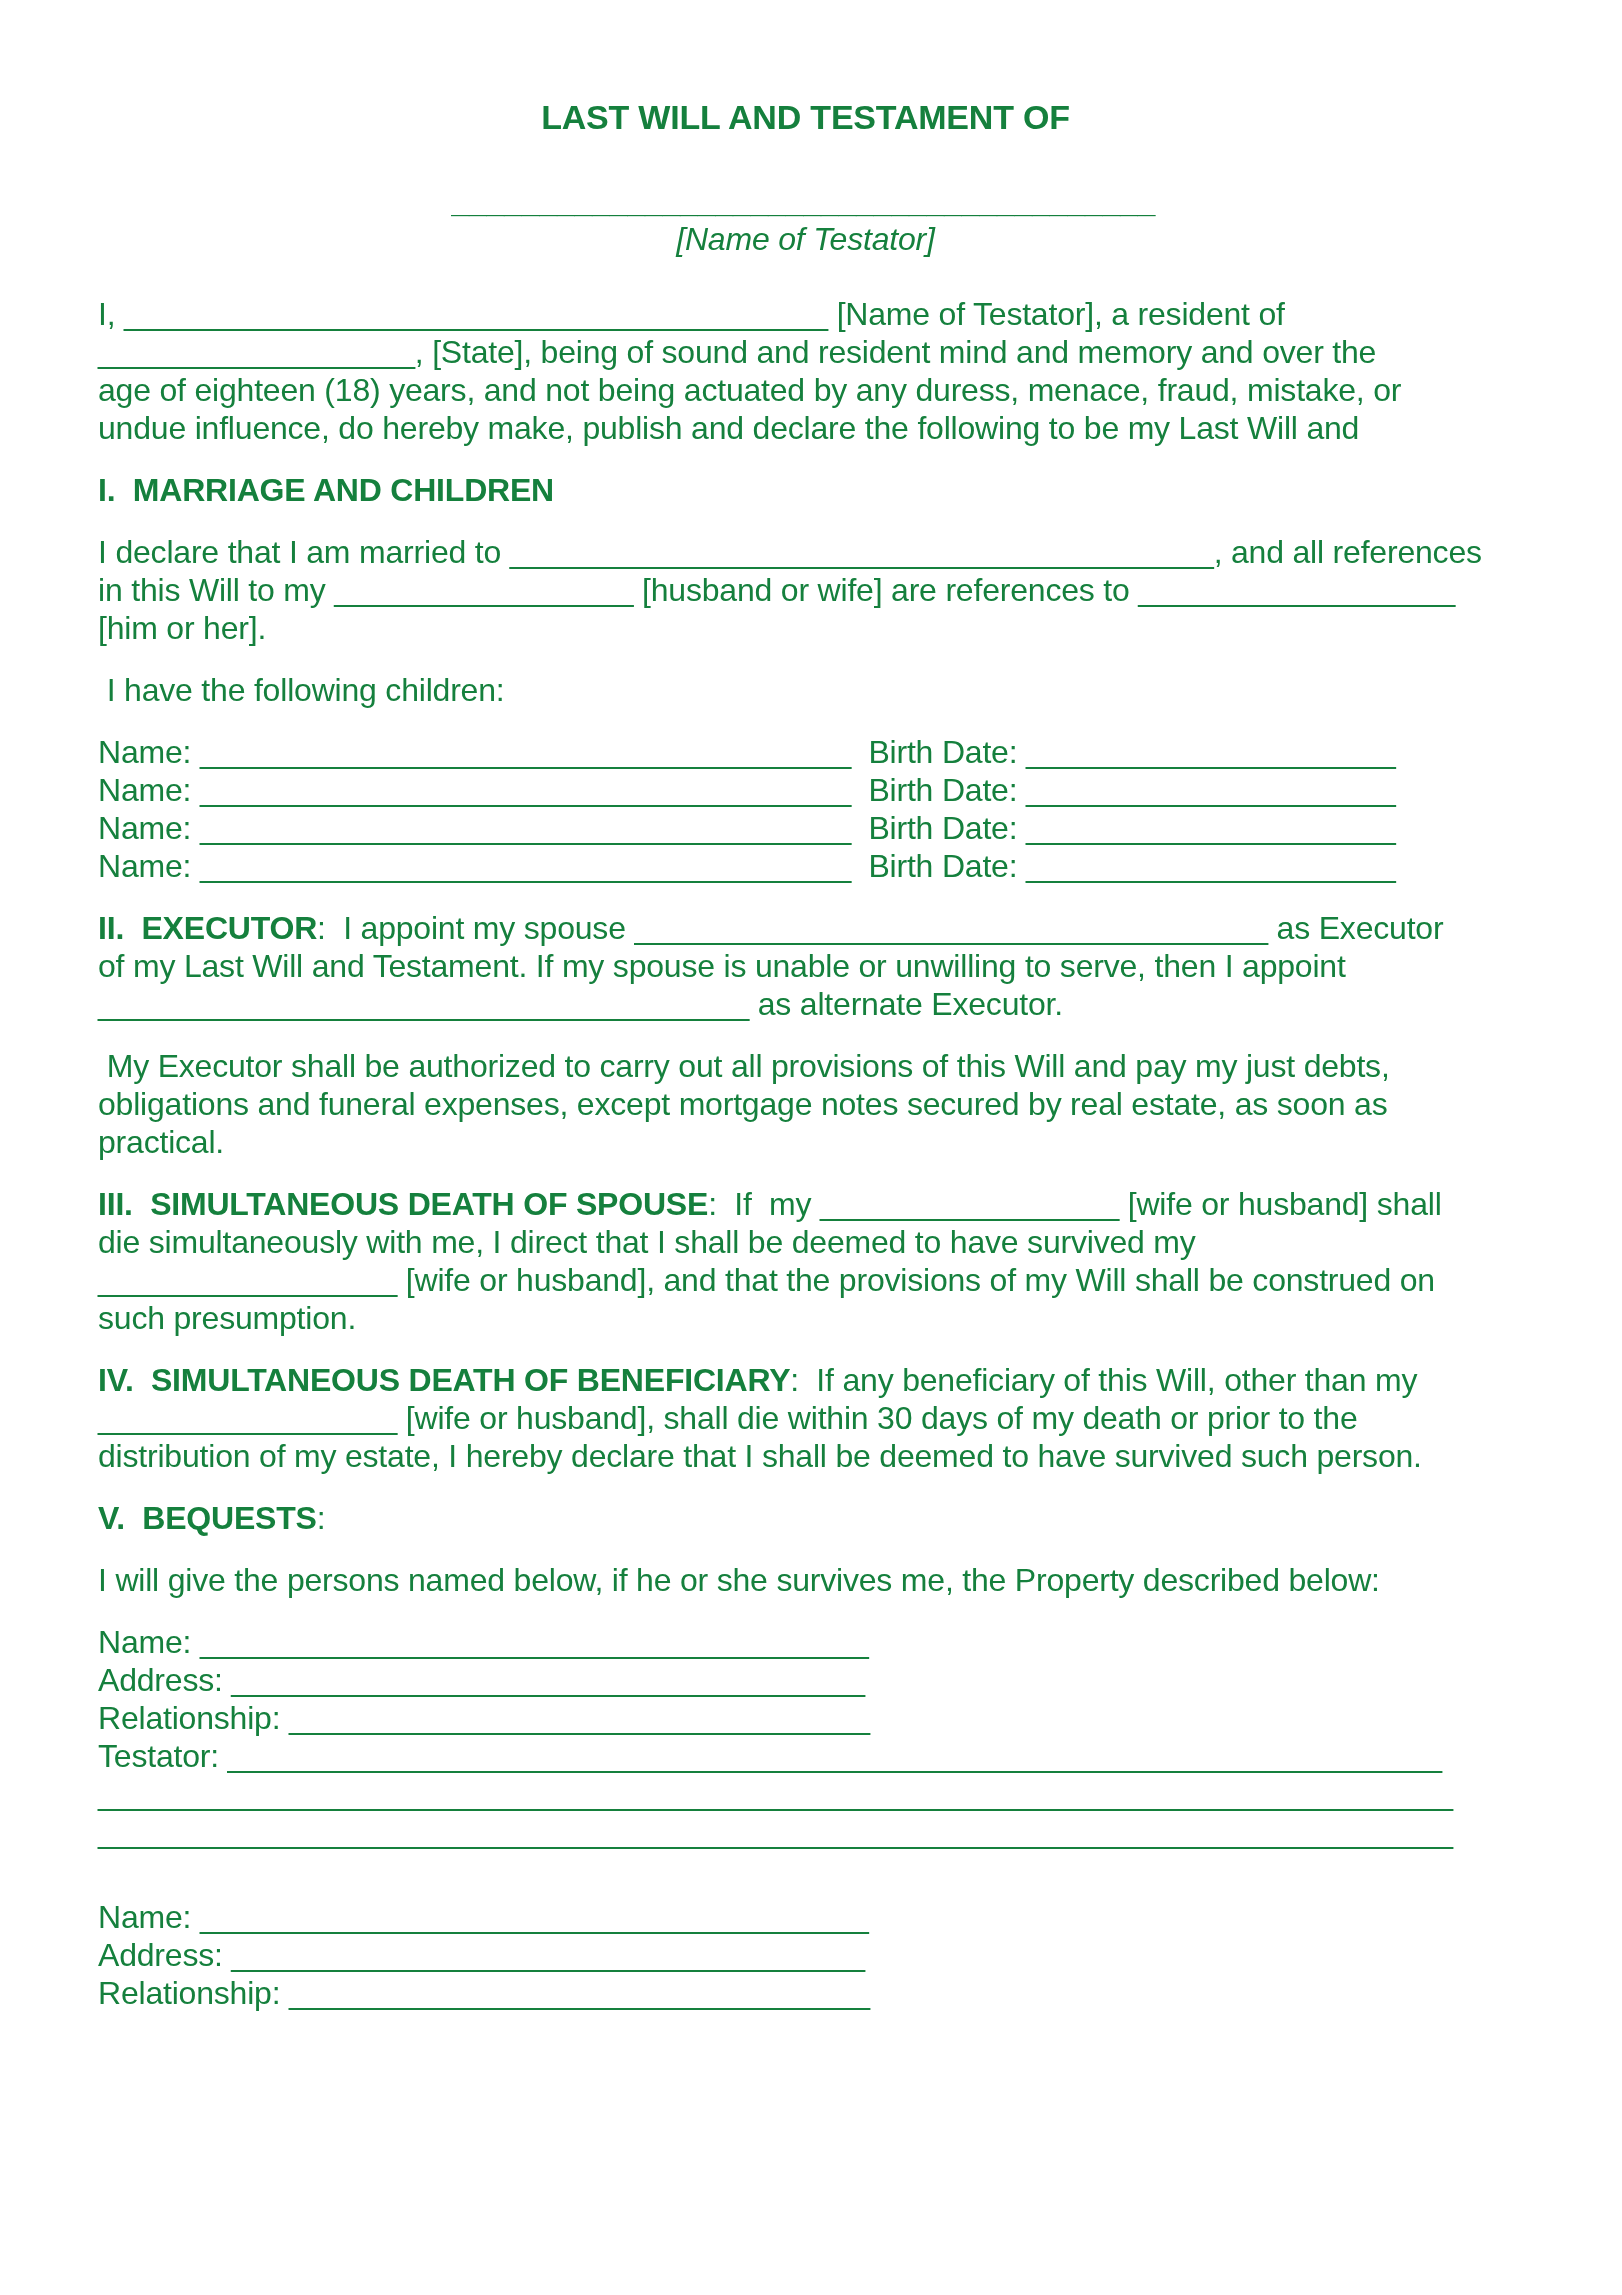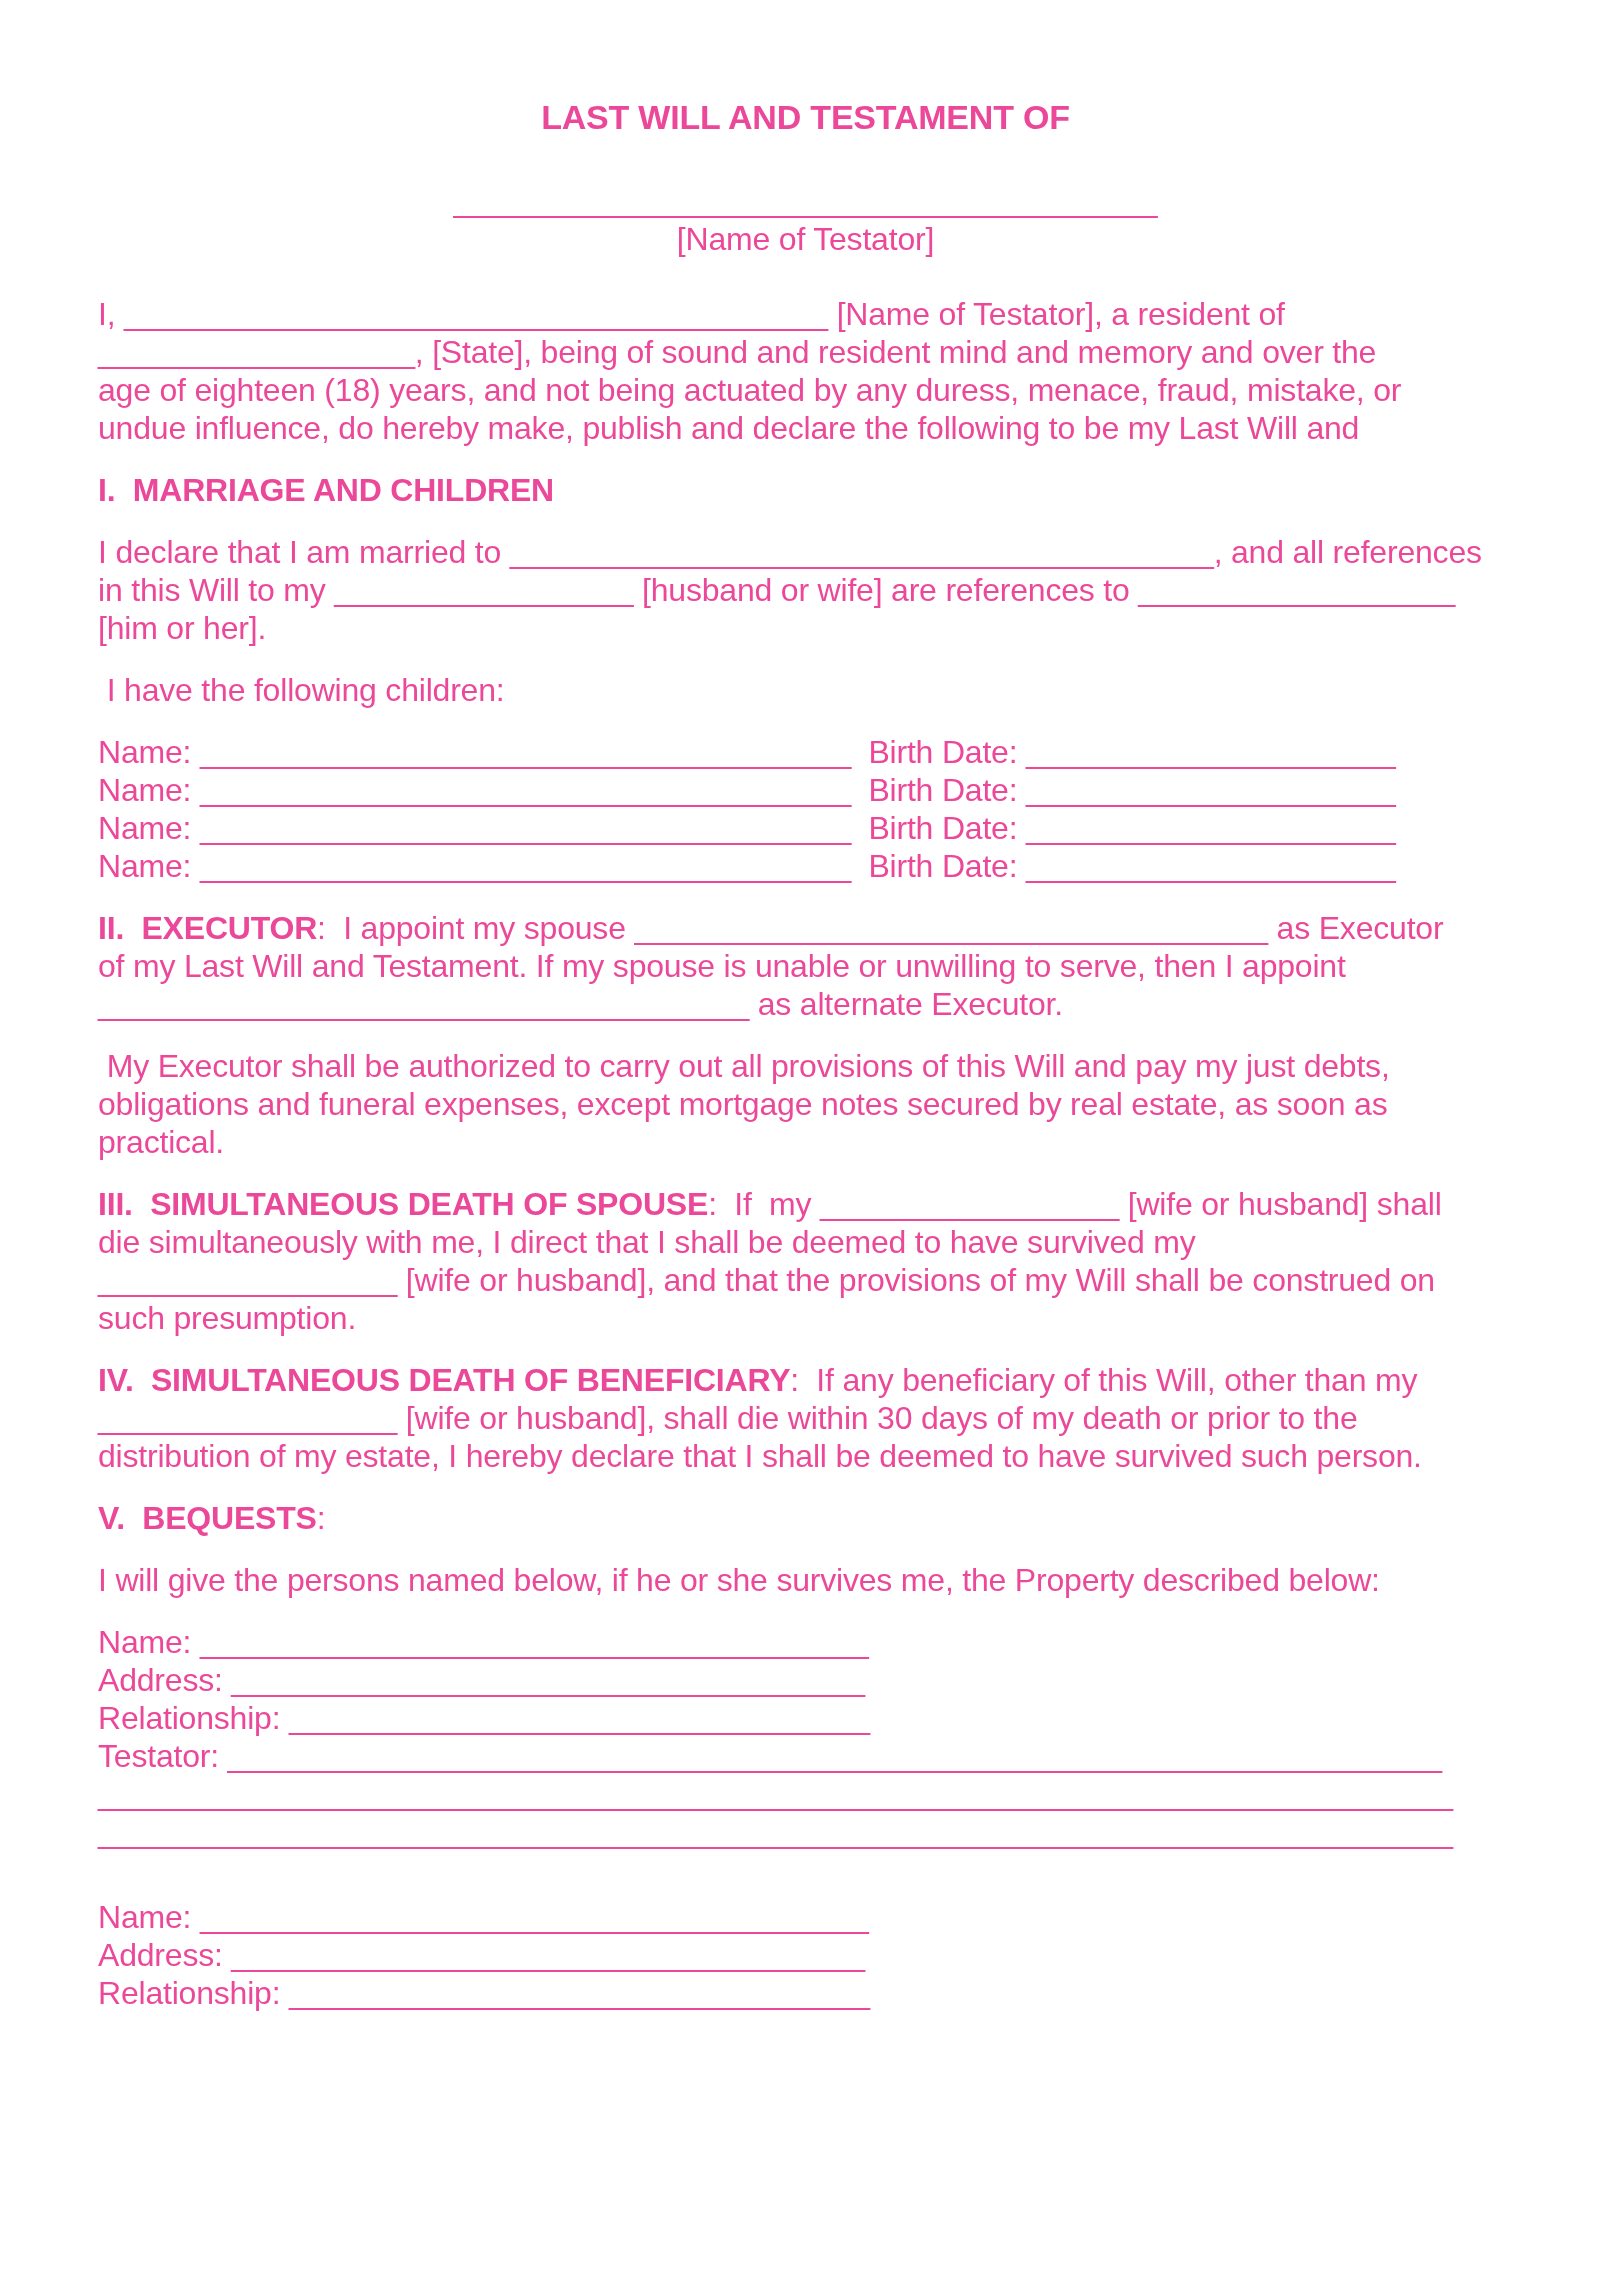--- a/index.html
+++ b/index.html
@@ -6,21 +6,21 @@
     margin: 0;
     padding: 0;
     background: #ffffff;
   }
   .page {
     position: relative;
     width: 1623px;
     height: 2296px;
     box-sizing: border-box;
     background: #ffffff;
-    color: #ec4899;
+    color: #15803d;
     font-family: "Liberation Sans", "DejaVu Sans", sans-serif;
     font-size: 32px;
     letter-spacing: -0.2px;
     padding: 96px 110px 16px 98px;
     overflow: hidden;
   }
   .line {
     line-height: 38px;
     white-space: pre;
   }
@@ -30,21 +30,21 @@
     line-height: 42px;
     text-align: center;
     white-space: pre;
   }
   .center {
     text-align: center;
   }
   .bold {
     font-weight: bold;
   }
-  .name-block   { margin-top: 44px; }
+  .name-block   { margin-top: 44px; font-style: italic; }
   .intro-block  { margin-top: 37px; }
   .gap1         { margin-top: 24px; }
   .gap2         { margin-top: 47px; }
 </style>
 </head>
 <body>
 
 <div class="page">
 
   <div class="title-line">LAST WILL AND TESTAMENT OF</div>

